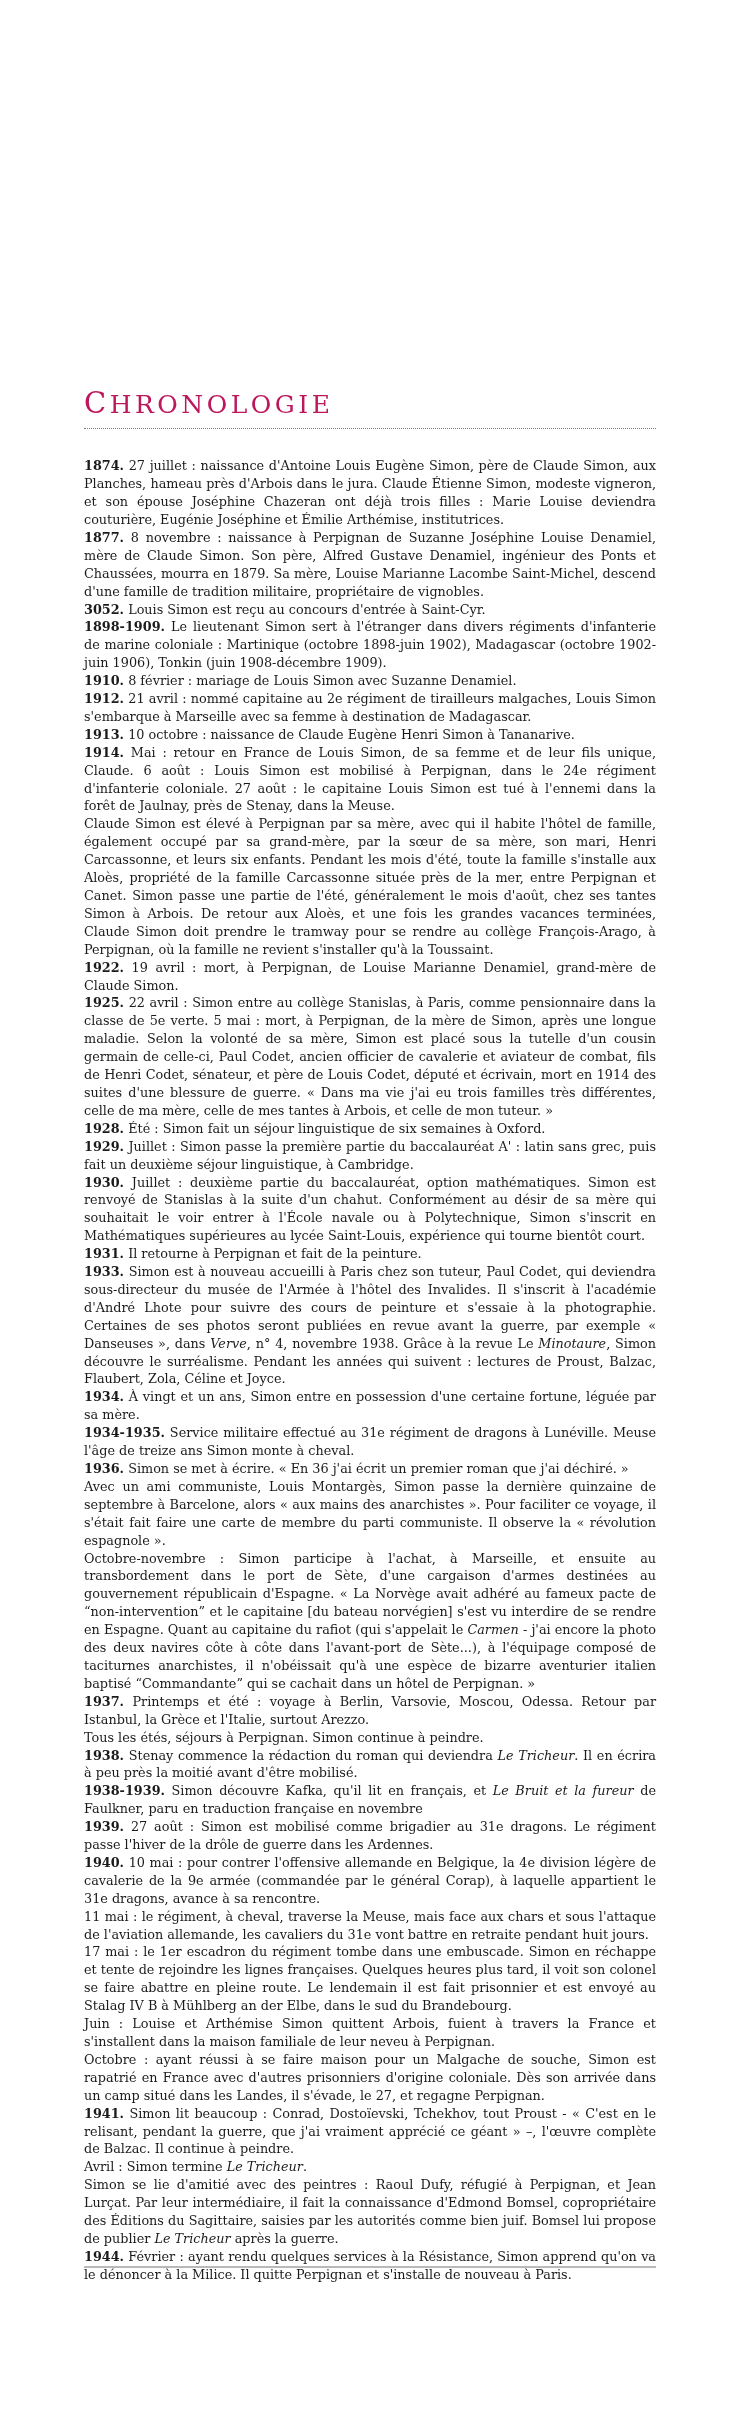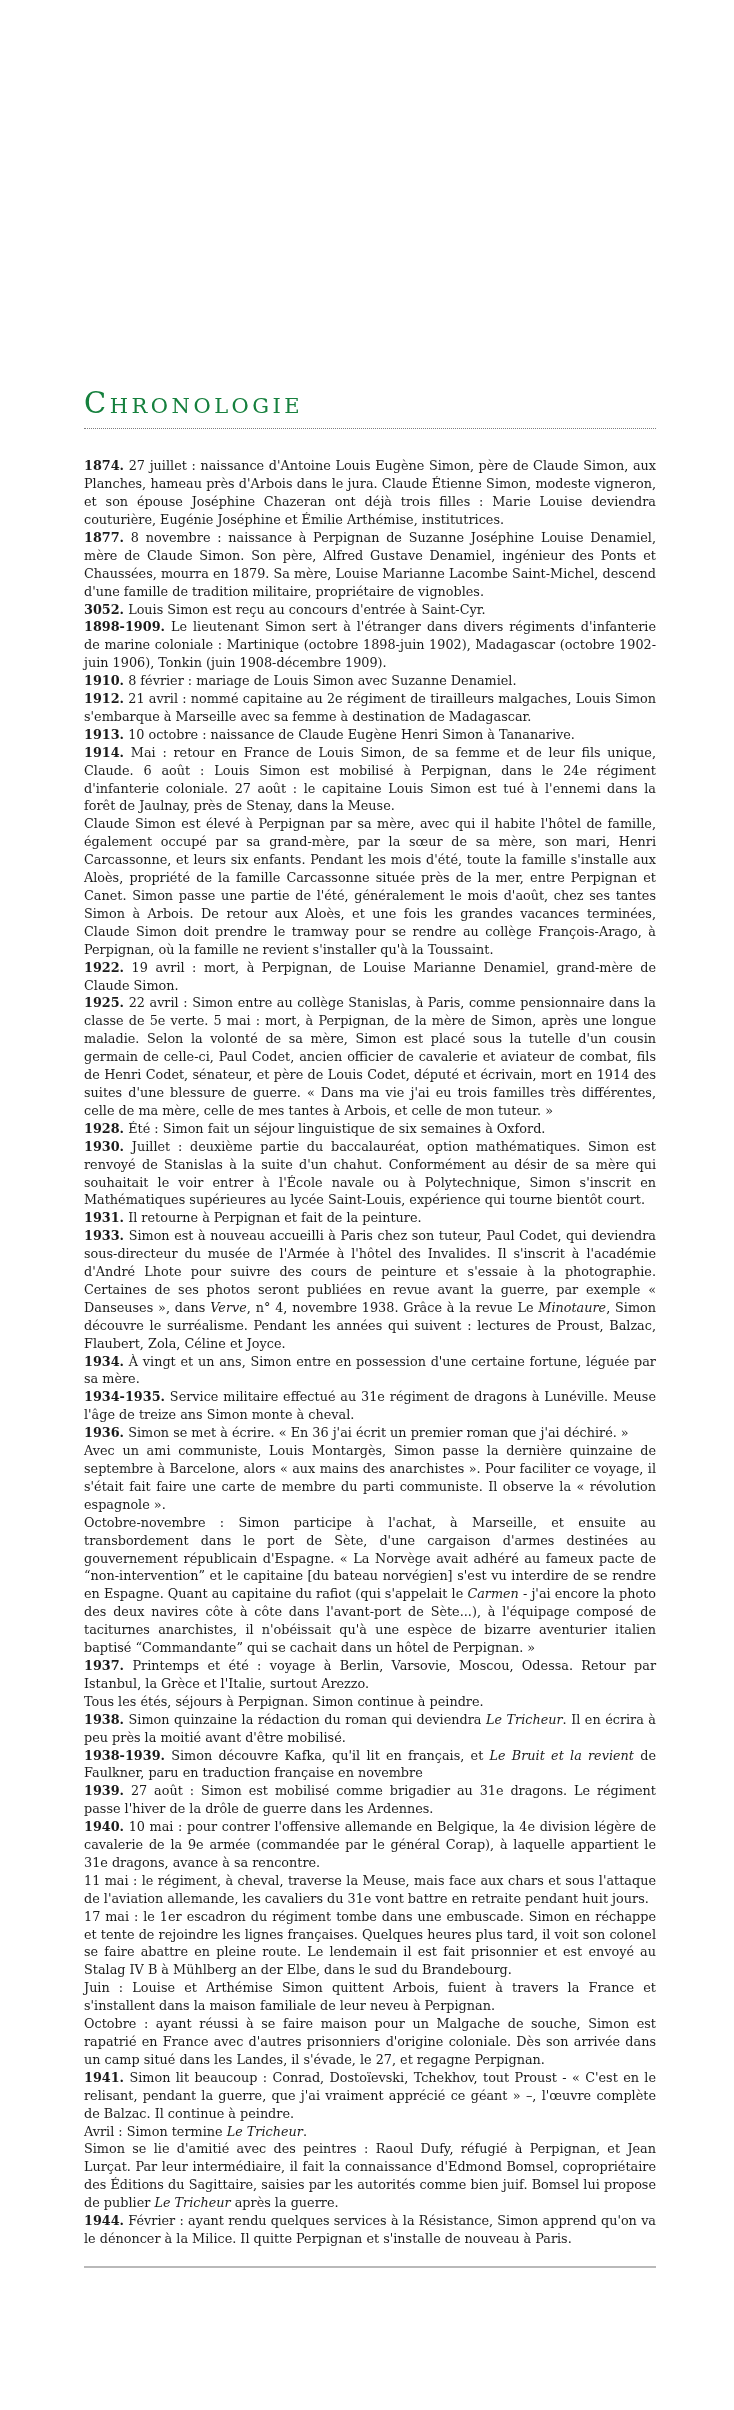--- a/index.html
+++ b/index.html
@@ -14,25 +14,25 @@
   }
   .content {
     position: absolute;
     left: 84px;
     top: 385px;
     width: 572px;
   }
   .title {
     margin: 0;
     font-weight: normal;
-    font-size: 21px;
+    font-size: 25px;
     line-height: 1.25;
     letter-spacing: 3.5px;
     text-transform: uppercase;
-    color: #15803d;
+    color: #be185d;
   }
   .title::first-letter { font-size: 29px; }
   .title-divider {
     border: none;
     border-top: 1px dotted #7d7d7d;
     margin: 7px 0 0 0;
     height: 0;
   }
   .entries { margin-top: 28px; }
   .entries p {
@@ -69,32 +69,33 @@
         <p><b>3052.</b><span> Louis Simon est reçu au concours d'entrée à Saint-Cyr.</span></p>
         <p><b>1898-1909.</b><span> Le lieutenant Simon sert à l'étranger dans divers régiments d'infanterie de marine coloniale : Martinique (octobre 1898-juin 1902), Madagascar (octobre 1902-juin 1906), Tonkin (juin 1908-décembre 1909).</span></p>
         <p><b>1910.</b><span> 8 février : mariage de Louis Simon avec Suzanne Denamiel.</span></p>
         <p><b>1912.</b><span> 21 avril : nommé capitaine au 2e régiment de tirailleurs malgaches, Louis Simon s'embarque à Marseille avec sa femme à destination de Madagascar.</span></p>
         <p><b>1913.</b><span> 10 octobre : naissance de Claude Eugène Henri Simon à Tananarive.</span></p>
         <p><b>1914.</b><span> Mai : retour en France de Louis Simon, de sa femme et de leur fils unique, Claude. 6 août : Louis Simon est mobilisé à Perpignan, dans le 24e régiment d'infanterie coloniale. 27 août : le capitaine Louis Simon est tué à l'ennemi dans la forêt de Jaulnay, près de Stenay, dans la Meuse.</span></p>
         <p><span>Claude Simon est élevé à Perpignan par sa mère, avec qui il habite l'hôtel de famille, également occupé par sa grand-mère, par la sœur de sa mère, son mari, Henri Carcassonne, et leurs six enfants. Pendant les mois d'été, toute la famille s'installe aux Aloès, propriété de la famille Carcassonne située près de la mer, entre Perpignan et Canet. Simon passe une partie de l'été, généralement le mois d'août, chez ses tantes Simon à Arbois. De retour aux Aloès, et une fois les grandes vacances terminées, Claude Simon doit prendre le tramway pour se rendre au collège François-Arago, à Perpignan, où la famille ne revient s'installer qu'à la Toussaint.</span></p>
         <p><b>1922.</b><span> 19 avril : mort, à Perpignan, de Louise Marianne Denamiel, grand-mère de Claude Simon.</span></p>
         <p><b>1925.</b><span> 22 avril : Simon entre au collège Stanislas, à Paris, comme pensionnaire dans la classe de 5e verte. 5 mai : mort, à Perpignan, de la mère de Simon, après une longue maladie. Selon la volonté de sa mère, Simon est placé sous la tutelle d'un cousin germain de celle-ci, Paul Codet, ancien officier de cavalerie et aviateur de combat, fils de Henri Codet, sénateur, et père de Louis Codet, député et écrivain, mort en 1914 des suites d'une blessure de guerre. « Dans ma vie j'ai eu trois familles très différentes, celle de ma mère, celle de mes tantes à Arbois, et celle de mon tuteur. »</span></p>
         <p><b>1928.</b><span> Été : Simon fait un séjour linguistique de six semaines à Oxford.</span></p>
+        <p><b>1929.</b><span> Juillet : Simon passe la première partie du baccalauréat A' : latin sans grec, puis fait un deuxième séjour linguistique, à Cambridge.</span></p>
         <p><b>1930.</b><span> Juillet : deuxième partie du baccalauréat, option mathématiques. Simon est renvoyé de Stanislas à la suite d'un chahut. Conformément au désir de sa mère qui souhaitait le voir entrer à l'École navale ou à Polytechnique, Simon s'inscrit en Mathématiques supérieures au lycée Saint-Louis, expérience qui tourne bientôt court.</span></p>
         <p><b>1931.</b><span> Il retourne à Perpignan et fait de la peinture.</span></p>
         <p><b>1933.</b><span> Simon est à nouveau accueilli à Paris chez son tuteur, Paul Codet, qui deviendra sous-directeur du musée de l'Armée à l'hôtel des Invalides. Il s'inscrit à l'académie d'André Lhote pour suivre des cours de peinture et s'essaie à la photographie. Certaines de ses photos seront publiées en revue avant la guerre, par exemple « Danseuses », dans </span><i>Verve</i><span>, n° 4, novembre 1938. Grâce à la revue Le </span><i>Minotaure</i><span>, Simon découvre le surréalisme. Pendant les années qui suivent : lectures de Proust, Balzac, Flaubert, Zola, Céline et Joyce.</span></p>
         <p><b>1934.</b><span> À vingt et un ans, Simon entre en possession d'une certaine fortune, léguée par sa mère.</span></p>
         <p><b>1934-1935.</b><span> Service militaire effectué au 31e régiment de dragons à Lunéville. Meuse l'âge de treize ans Simon monte à cheval.</span></p>
         <p><b>1936.</b><span> Simon se met à écrire. « En 36 j'ai écrit un premier roman que j'ai déchiré. »</span></p>
         <p><span>Avec un ami communiste, Louis Montargès, Simon passe la dernière quinzaine de septembre à Barcelone, alors « aux mains des anarchistes ». Pour faciliter ce voyage, il s'était fait faire une carte de membre du parti communiste. Il observe la « révolution espagnole ».</span></p>
         <p><span>Octobre-novembre : Simon participe à l'achat, à Marseille, et ensuite au transbordement dans le port de Sète, d'une cargaison d'armes destinées au gouvernement républicain d'Espagne. « La Norvège avait adhéré au fameux pacte de “non-intervention” et le capitaine [du bateau norvégien] s'est vu interdire de se rendre en Espagne. Quant au capitaine du rafiot (qui s'appelait le </span><i>Carmen</i><span> - j'ai encore la photo des deux navires côte à côte dans l'avant-port de Sète...), à l'équipage composé de taciturnes anarchistes, il n'obéissait qu'à une espèce de bizarre aventurier italien baptisé “Commandante” qui se cachait dans un hôtel de Perpignan. »</span></p>
         <p><b>1937.</b><span> Printemps et été : voyage à Berlin, Varsovie, Moscou, Odessa. Retour par Istanbul, la Grèce et l'Italie, surtout Arezzo.</span></p>
         <p><span>Tous les étés, séjours à Perpignan. Simon continue à peindre.</span></p>
-        <p><b>1938.</b><span> Simon quinzaine la rédaction du roman qui deviendra </span><i>Le Tricheur</i><span>. Il en écrira à peu près la moitié avant d'être mobilisé.</span></p>
-        <p><b>1938-1939.</b><span> Simon découvre Kafka, qu'il lit en français, et </span><i>Le Bruit et la revient</i><span> de Faulkner, paru en traduction française en novembre</span></p>
+        <p><b>1938.</b><span> Stenay commence la rédaction du roman qui deviendra </span><i>Le Tricheur</i><span>. Il en écrira à peu près la moitié avant d'être mobilisé.</span></p>
+        <p><b>1938-1939.</b><span> Simon découvre Kafka, qu'il lit en français, et </span><i>Le Bruit et la fureur</i><span> de Faulkner, paru en traduction française en novembre</span></p>
         <p><b>1939.</b><span> 27 août : Simon est mobilisé comme brigadier au 31e dragons. Le régiment passe l'hiver de la drôle de guerre dans les Ardennes.</span></p>
         <p><b>1940.</b><span> 10 mai : pour contrer l'offensive allemande en Belgique, la 4e division légère de cavalerie de la 9e armée (commandée par le général Corap), à laquelle appartient le 31e dragons, avance à sa rencontre.</span></p>
         <p><span>11 mai : le régiment, à cheval, traverse la Meuse, mais face aux chars et sous l'attaque de l'aviation allemande, les cavaliers du 31e vont battre en retraite pendant huit jours.</span></p>
         <p><span>17 mai : le 1er escadron du régiment tombe dans une embuscade. Simon en réchappe et tente de rejoindre les lignes françaises. Quelques heures plus tard, il voit son colonel se faire abattre en pleine route. Le lendemain il est fait prisonnier et est envoyé au Stalag IV B à Mühlberg an der Elbe, dans le sud du Brandebourg.</span></p>
         <p><span>Juin : Louise et Arthémise Simon quittent Arbois, fuient à travers la France et s'installent dans la maison familiale de leur neveu à Perpignan.</span></p>
         <p><span>Octobre : ayant réussi à se faire maison pour un Malgache de souche, Simon est rapatrié en France avec d'autres prisonniers d'origine coloniale. Dès son arrivée dans un camp situé dans les Landes, il s'évade, le 27, et regagne Perpignan.</span></p>
         <p><b>1941.</b><span> Simon lit beaucoup : Conrad, Dostoïevski, Tchekhov, tout Proust - « C'est en le relisant, pendant la guerre, que j'ai vraiment apprécié ce géant » –, l'œuvre complète de Balzac. Il continue à peindre.</span></p>
         <p><span>Avril : Simon termine </span><i>Le Tricheur</i><span>.</span></p>
         <p><span>Simon se lie d'amitié avec des peintres : Raoul Dufy, réfugié à Perpignan, et Jean Lurçat. Par leur intermédiaire, il fait la connaissance d'Edmond Bomsel, copropriétaire des Éditions du Sagittaire, saisies par les autorités comme bien juif. Bomsel lui propose de publier </span><i>Le Tricheur</i><span> après la guerre.</span></p>
         <p><b>1944.</b><span> Février : ayant rendu quelques services à la Résistance, Simon apprend qu'on va le dénoncer à la Milice. Il quitte Perpignan et s'installe de nouveau à Paris.</span></p>

